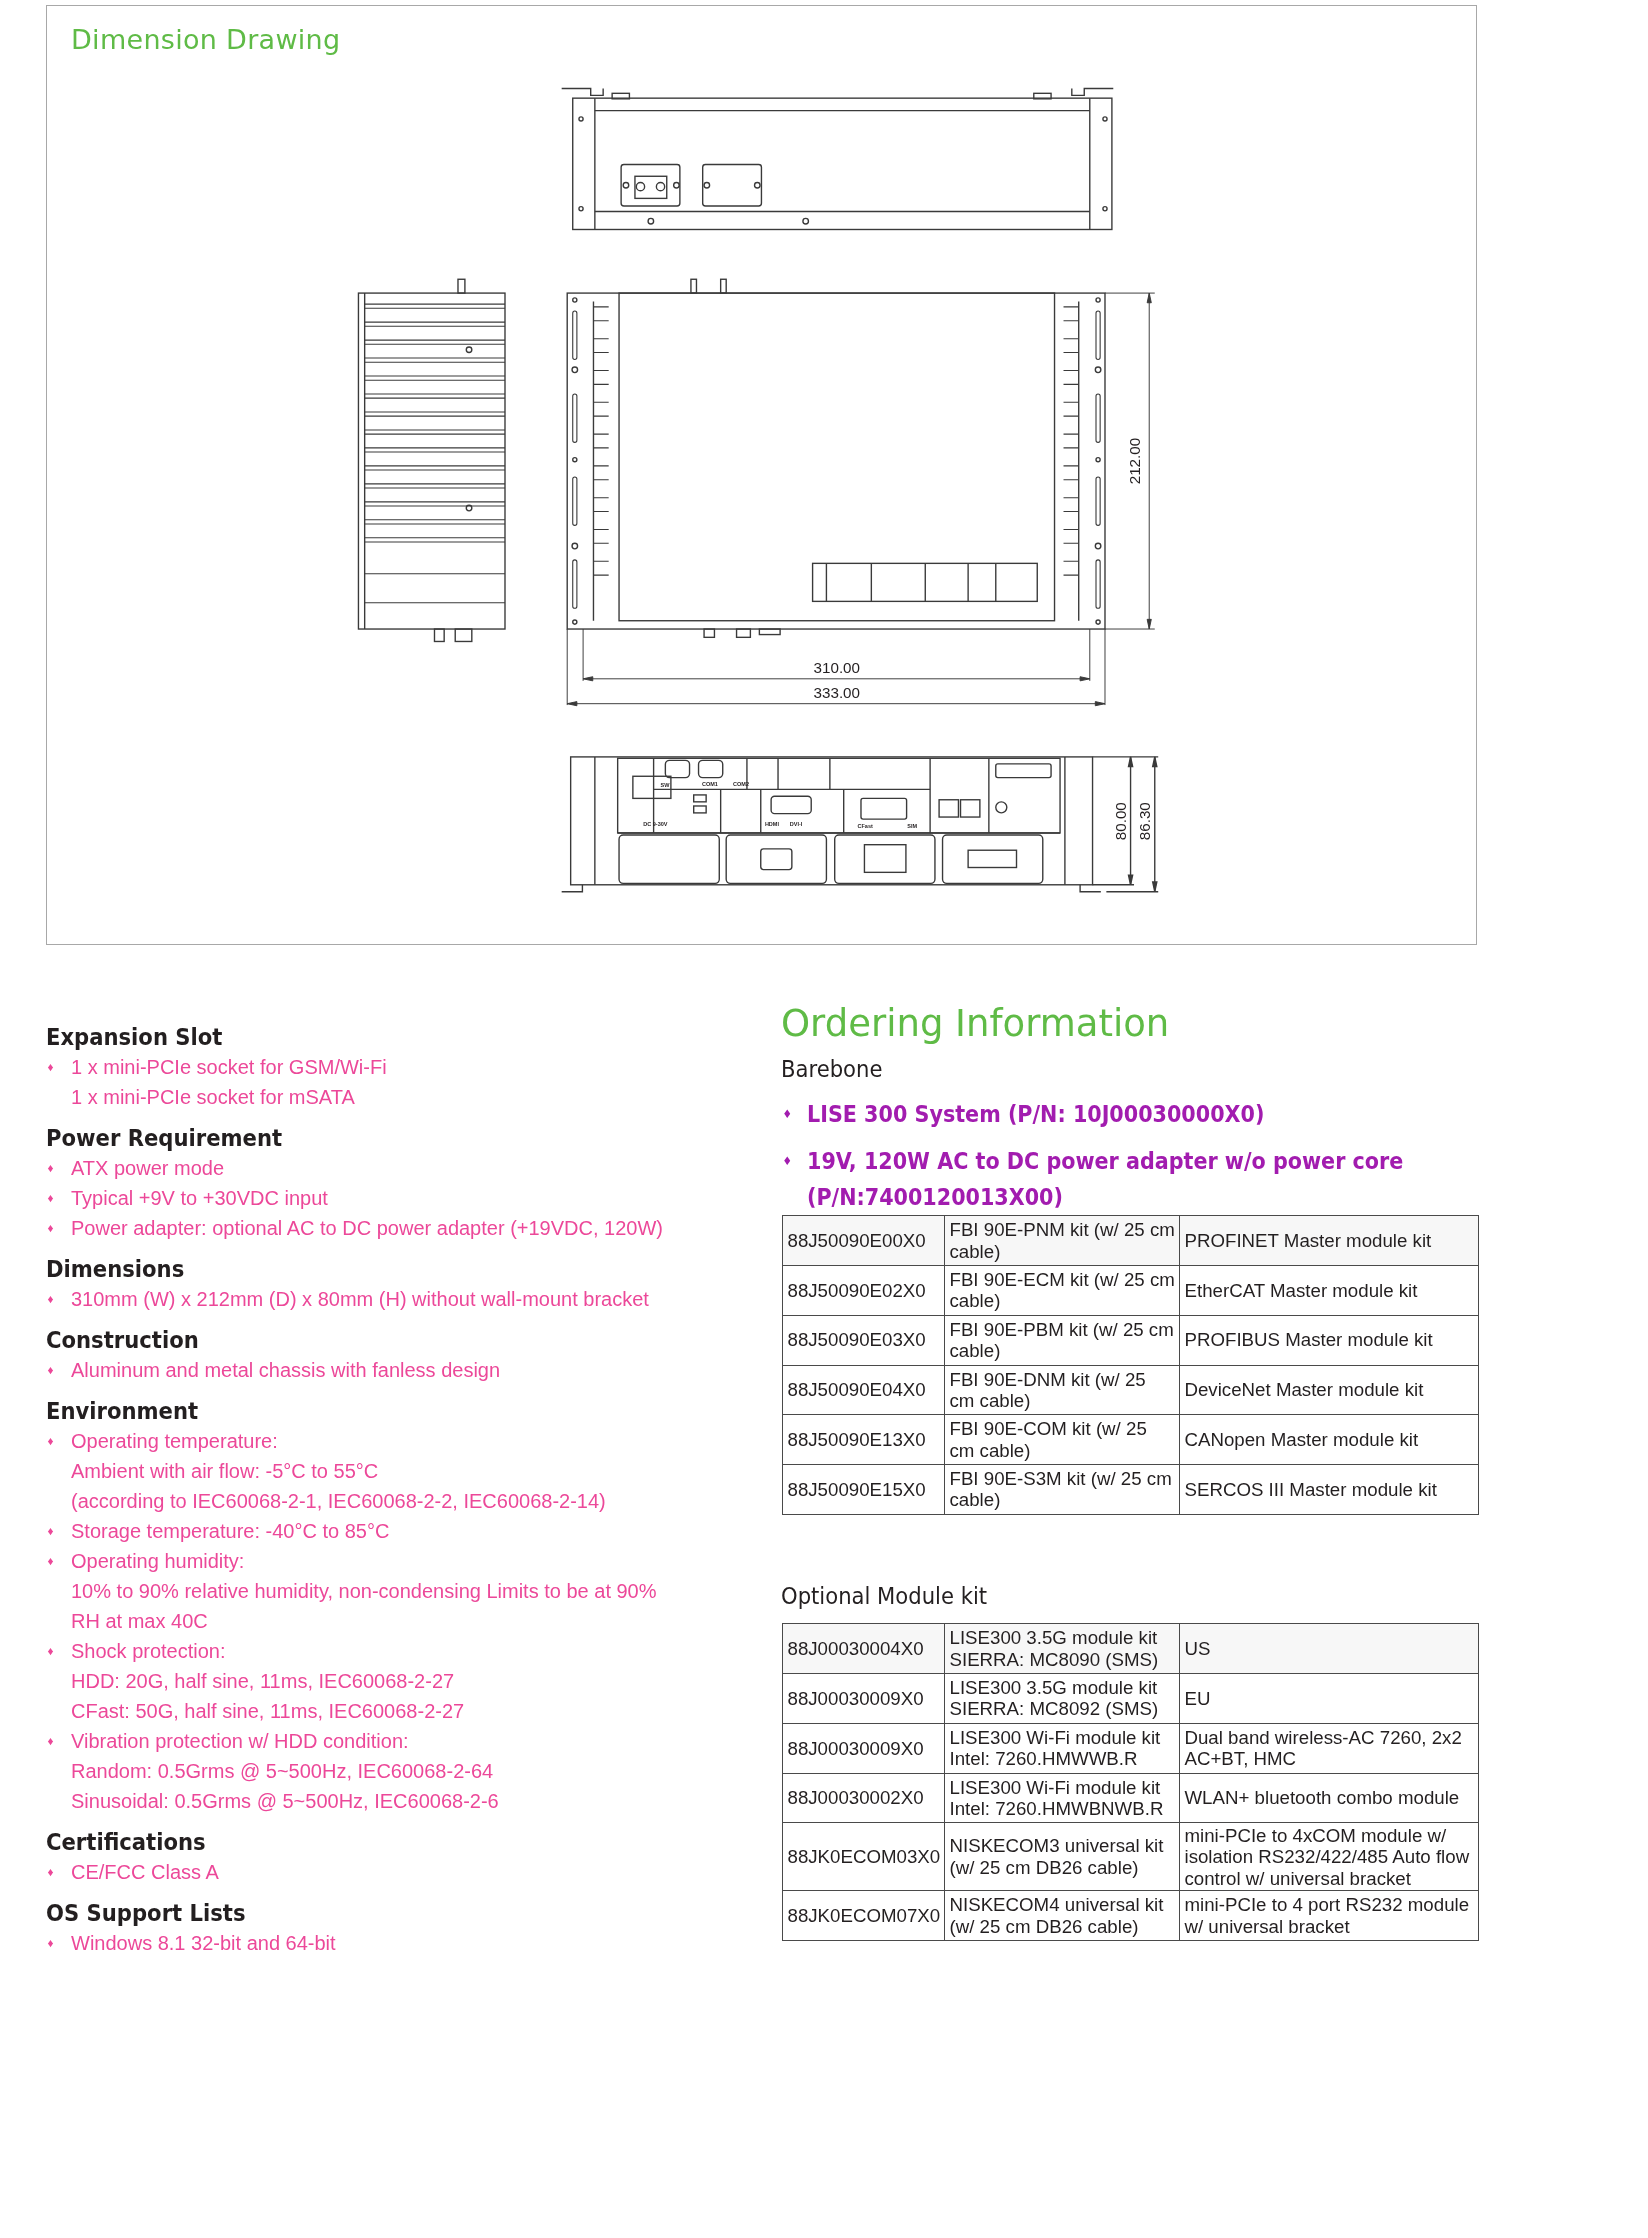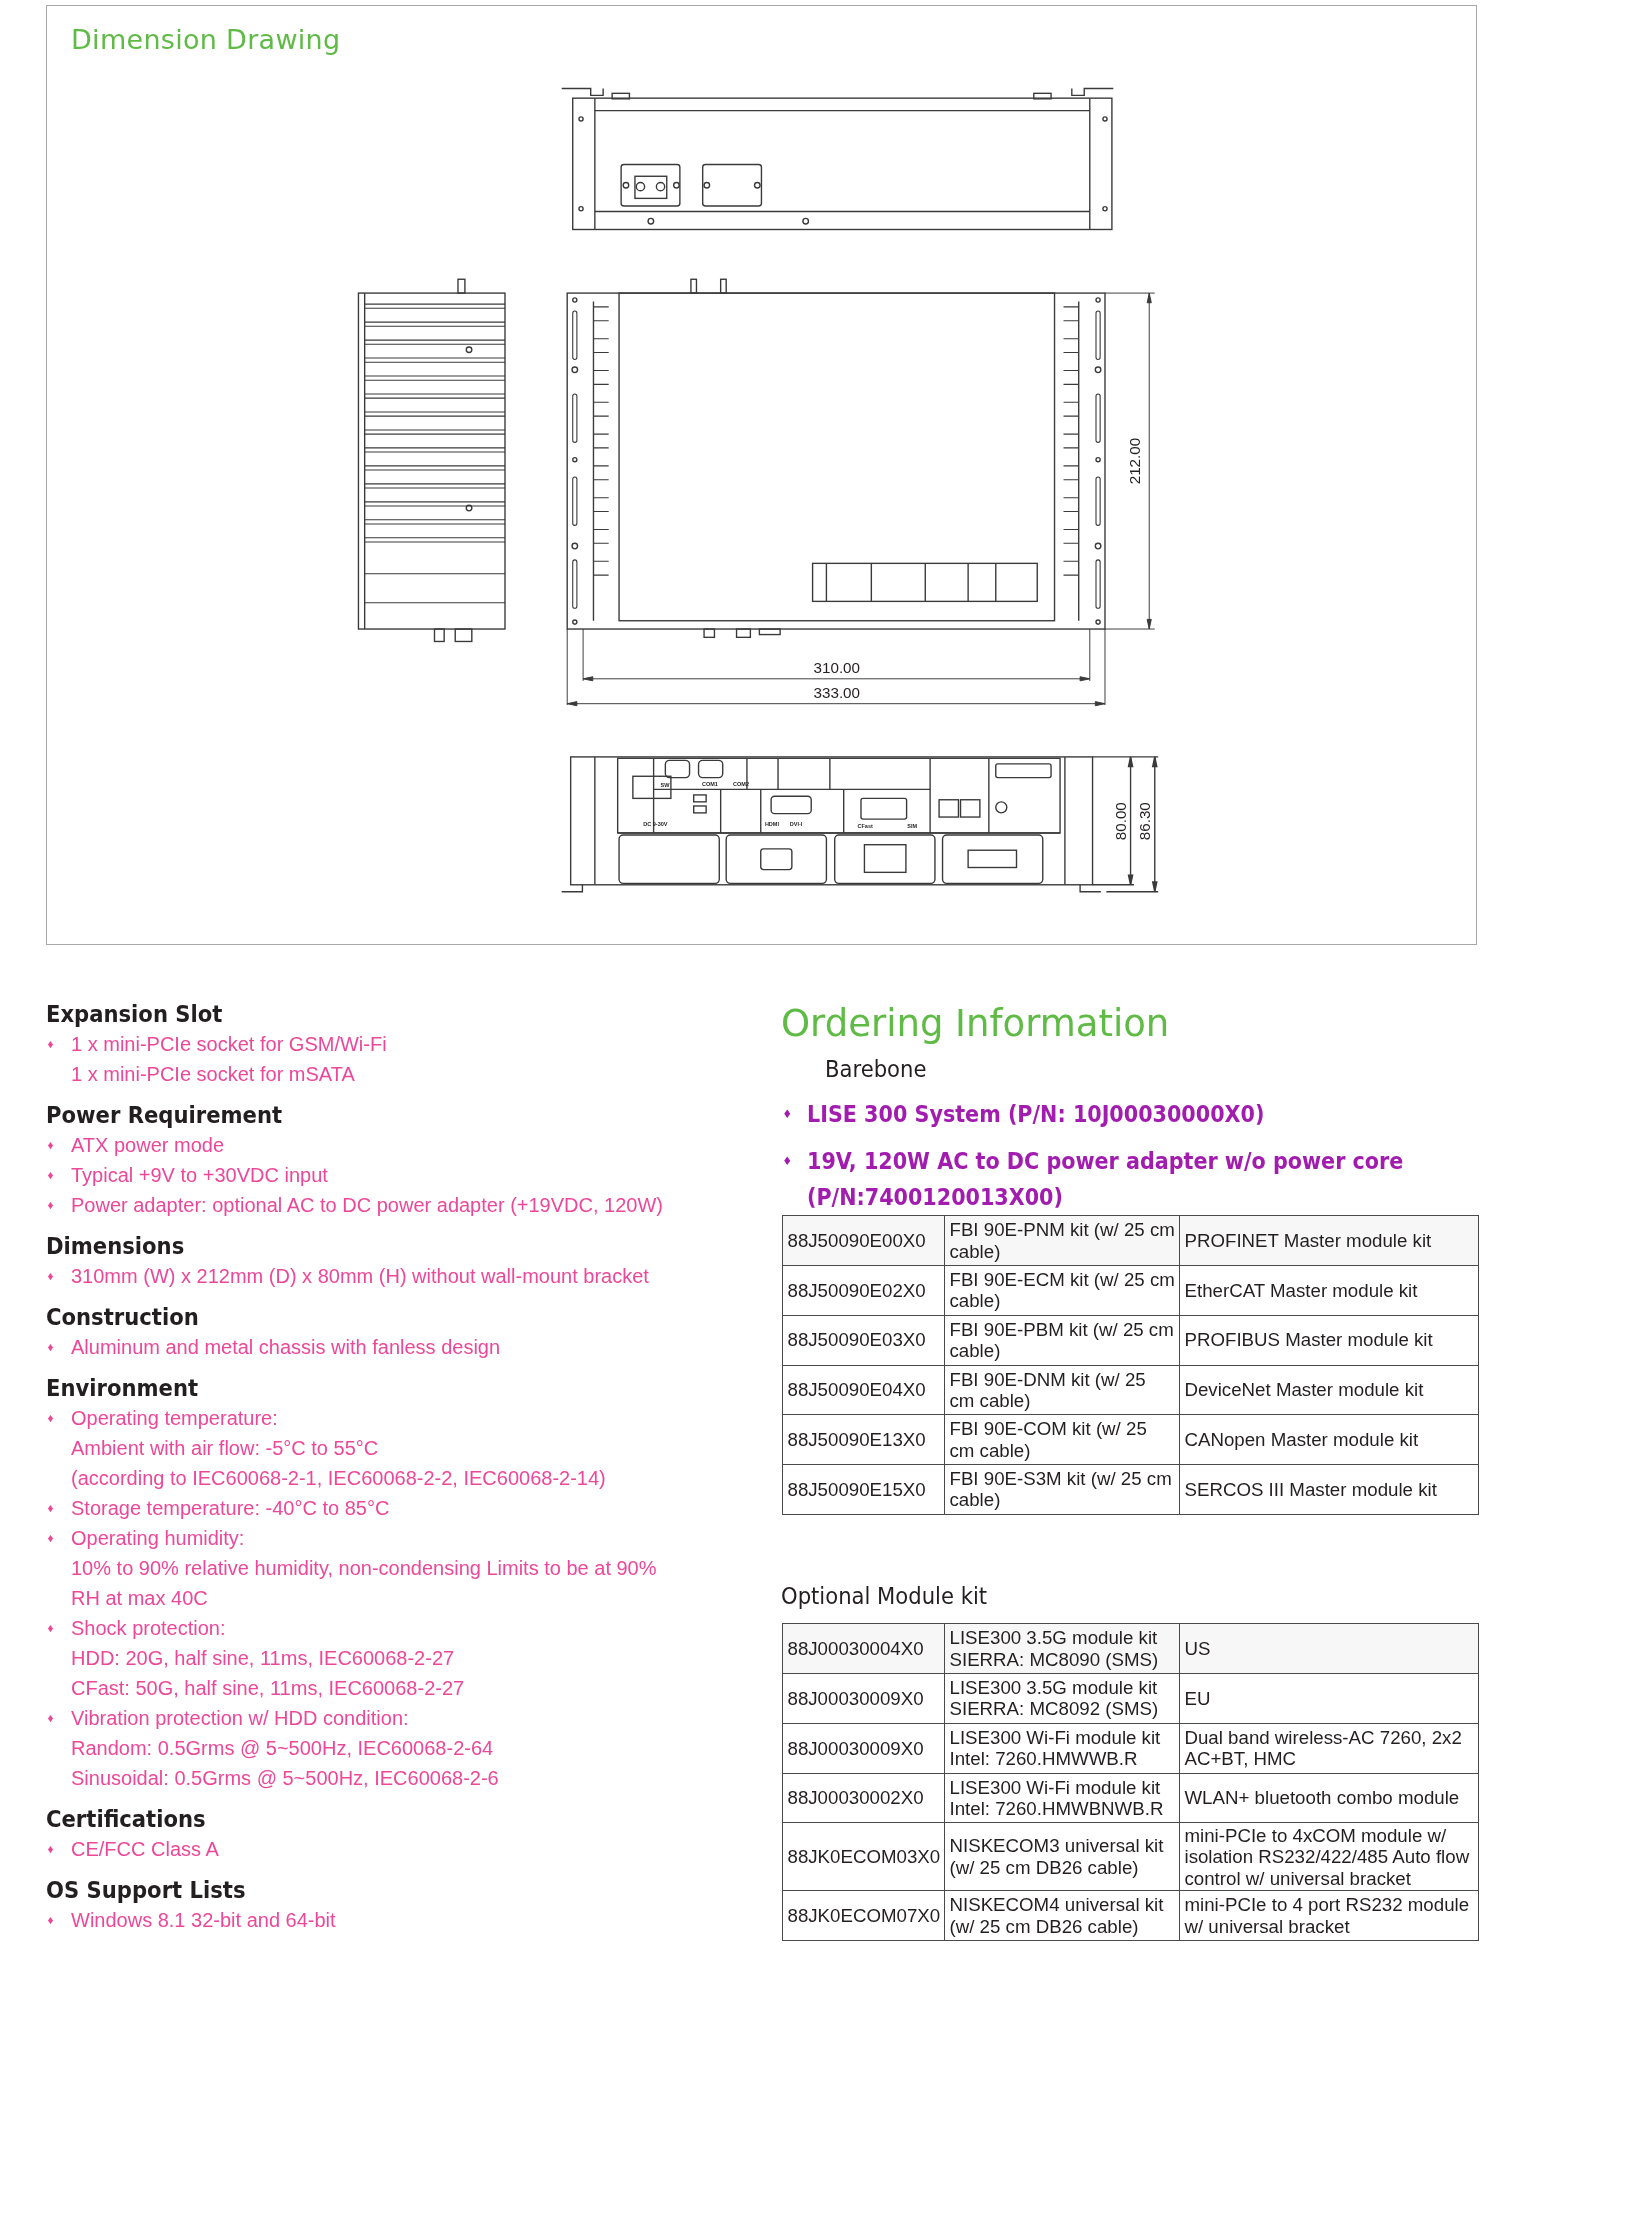--- a/index.html
+++ b/index.html
@@ -4,21 +4,21 @@
 <style>
   html, body { margin:0; padding:0; background:#ffffff; }
   body { width:1648px; height:2239px; position:relative; overflow:hidden;
          font-family:"DejaVu Sans", sans-serif; color:#231f20; }
   .frame { position:absolute; left:46px; top:4.8px; width:1431px; height:940px;
            border:1.4px solid #a8a8a8; box-sizing:border-box; }
   .green-title { position:absolute; color:#5fbb46; font-family:"DejaVu Sans", sans-serif; font-weight:normal; white-space:nowrap; }
   #dd-title { left:71px; top:23.5px; font-size:27px; letter-spacing:0.3px; }
   svg.drawing { position:absolute; left:0; top:0; }
 
-  .col-left { position:absolute; left:46px; top:999px; width:692px; }
+  .col-left { position:absolute; left:46px; top:1022px; width:692px; }
   .sec h3 { margin:0; font-size:23.5px; font-weight:bold; line-height:30px; color:#231f20;
             font-family:"DejaVu Sans Condensed","DejaVu Sans", sans-serif; }
   .sec { margin-bottom:11px; }
   .sec ul { list-style:none; margin:0; padding:0; }
   .sec li { position:relative; padding-left:25px; font-size:20px; line-height:30px; color:#ec4899;
             font-family:"Liberation Sans Narrow","Liberation Sans", sans-serif; white-space:nowrap; }
   .sec li.bullet::before { content:"\2666"; position:absolute; left:1.4px; top:0; font-size:11.8px; }
 
   .col-right { position:absolute; left:781px; top:996px; width:697px; }
   #oi-title { position:static; font-size:37px; line-height:55px; }
@@ -288,21 +288,21 @@
     <div class="sec">
       <h3>OS Support Lists</h3>
       <ul>
         <li class="bullet">Windows 8.1 32-bit and 64-bit</li>
       </ul>
     </div>
   </div>
 
 <div class="col-right">
   <div class="green-title" id="oi-title">Ordering Information</div>
-  <div class="sub-h" style="margin-top:2.8px;margin-left:44px;">Barebone</div>
+  <div class="sub-h" style="margin-top:2.8px;">Barebone</div>
   <div class="bb" style="margin-top:12.4px;">
     <ul>
       <li style="margin-bottom:11px;">LISE 300 System (P/N: 10J00030000X0)</li>
       <li style="width:609px; white-space:normal;">19V, 120W AC to DC power adapter w/o power core (P/N:7400120013X00)</li>
     </ul>
   </div>
   <table class="kit" id="fieldbus-table">
     <colgroup>
         <col class="c1">
         <col class="c2">

